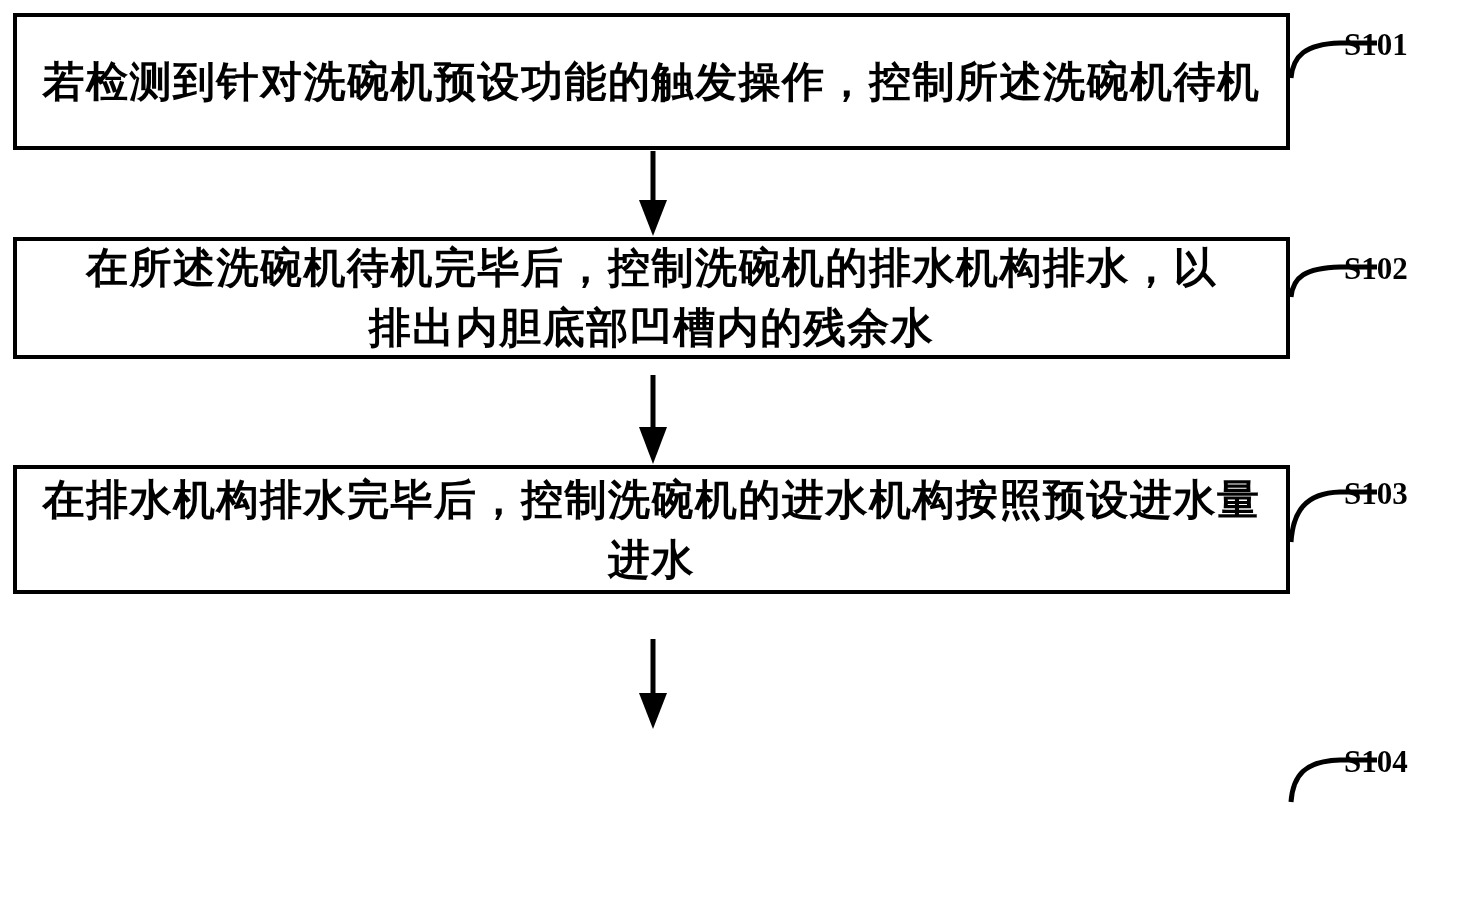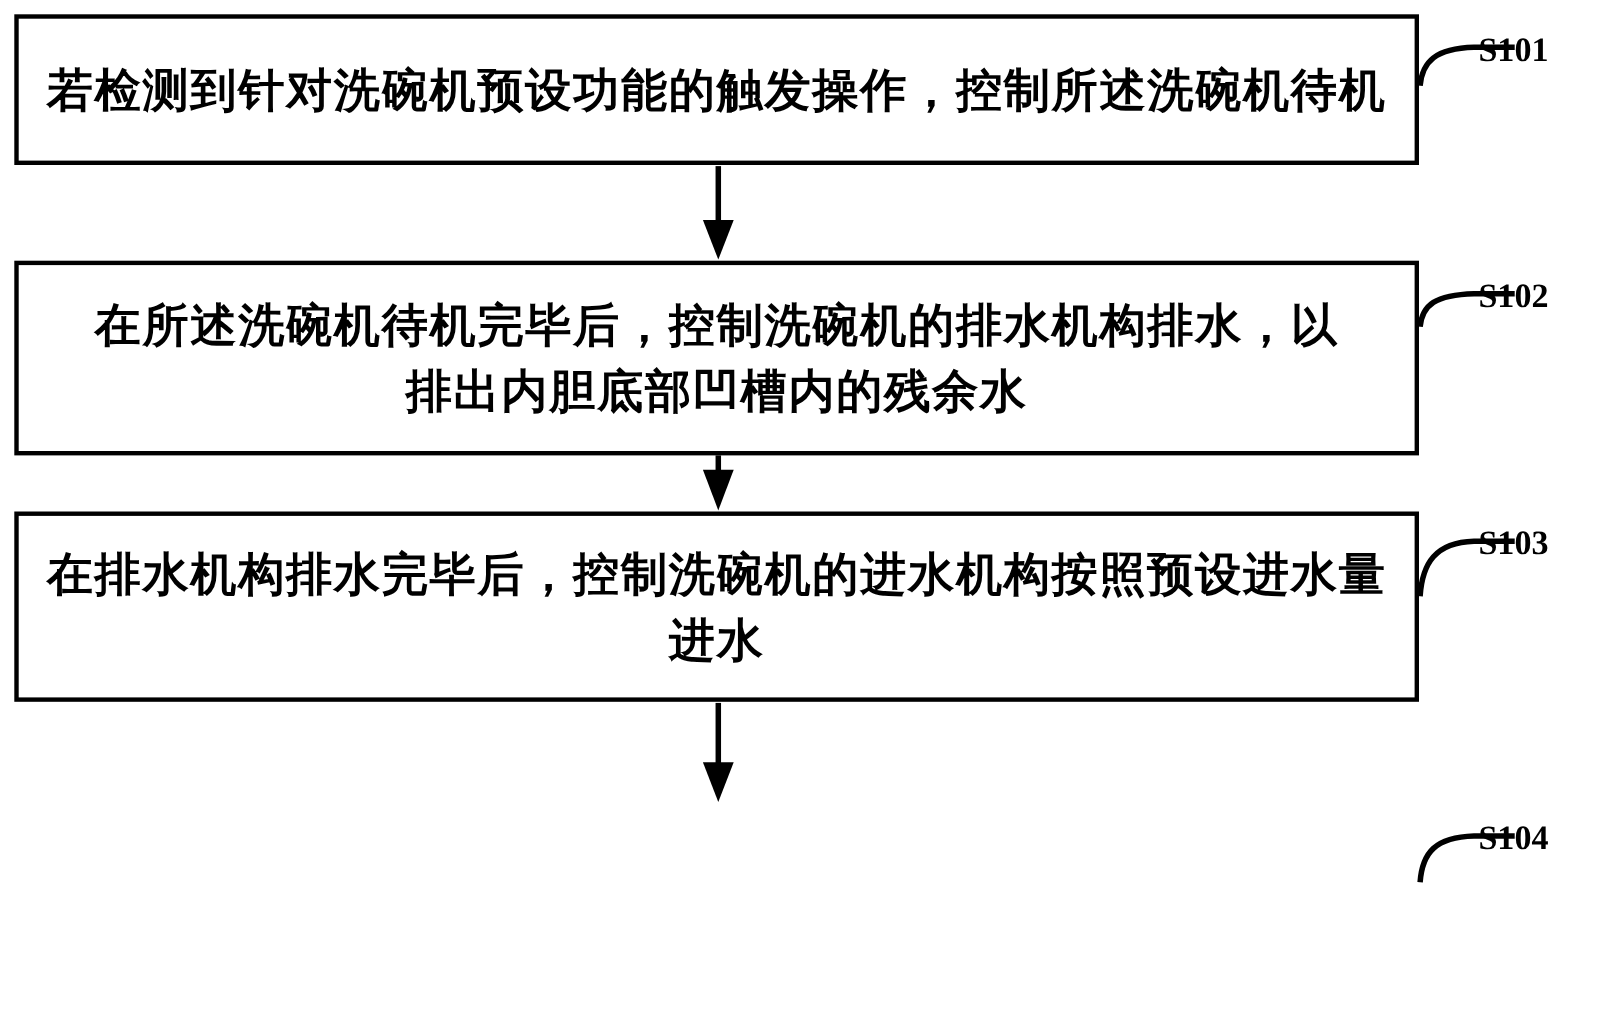--- a/index.html
+++ b/index.html
@@ -29,22 +29,22 @@
     left: 13px;
     width: 1277px;
     box-sizing: border-box;
     border: 4px solid #000000;
     background: #ffffff;
     display: flex;
     align-items: center;
     justify-content: center;
   }
   .box-1 { top: 13px;  height: 137px; }
-  .box-2 { top: 237px; height: 177px; justify-content: center; }
-  .box-3 { top: 465px; height: 173px; }
+  .box-2 { top: 237px; height: 122px; justify-content: center; }
+  .box-3 { top: 465px; height: 129px; }
   .box-4 { top: 730px; height: 173px; }
   .box-text {
     white-space: pre-line;
     text-align: center;
     font-size: 42px;
     line-height: 60px;
     font-weight: 700;
     letter-spacing: 1.5px;
     color: #000000;
     padding: 0 20px;

